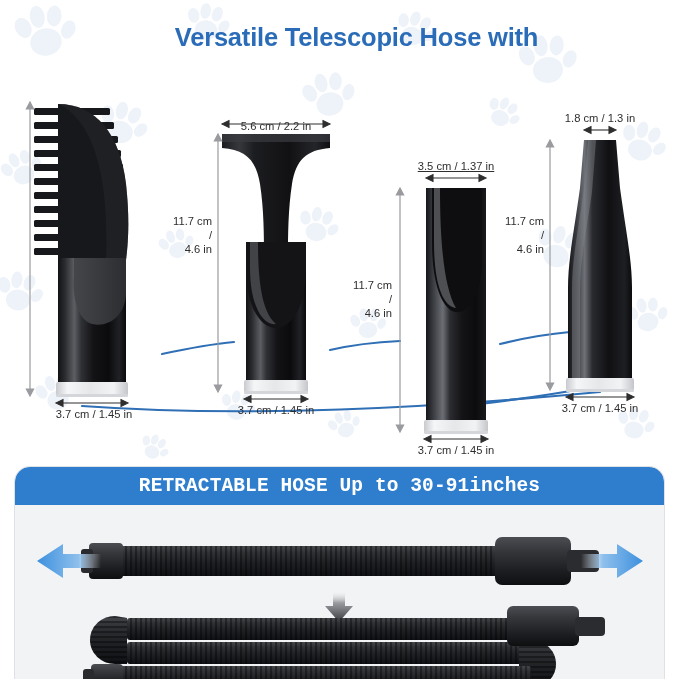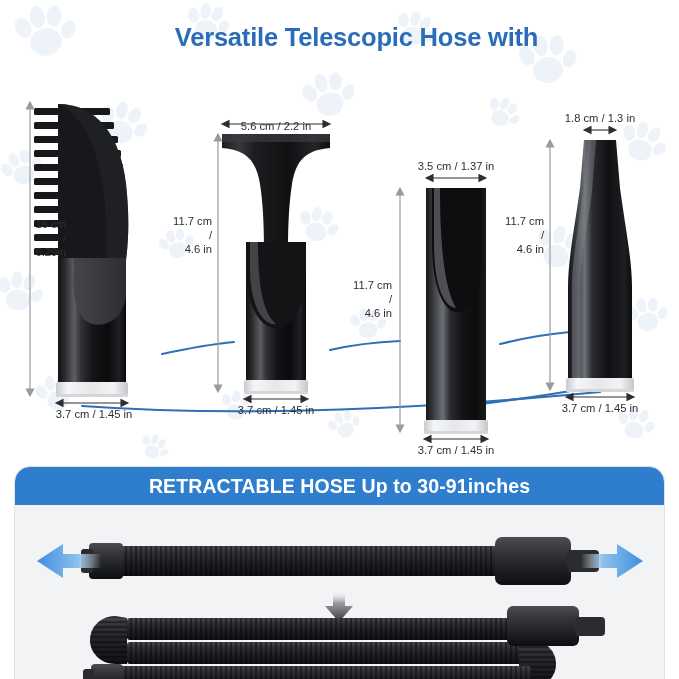--- a/index.html
+++ b/index.html
@@ -41,20 +41,21 @@
     border-radius:16px 16px 0 0;
     box-sizing:border-box;overflow:hidden;
   }
   .panel-banner{
     position:absolute;left:0;top:0;width:100%;height:38px;
     background:#2f7dcd;
     border-radius:14px 14px 0 0;
     color:#ffffff;font-size:19.5px;font-weight:bold;
     display:flex;align-items:center;justify-content:center;
     letter-spacing:0.1px;
+    font-family:Liberation Mono, monospace;
   }
   .panel-body{position:absolute;left:0;top:39px;width:100%;height:174px;background:#f2f3f4;}
 </style>
 </head>
 <body>
 
 <div id="stage">
 
   <svg class="paws" width="679" height="679" viewBox="0 0 679 679">
     <defs>
@@ -277,36 +278,31 @@
         <path d="M616,38 l-7,-3.4 v6.8 Z"></path>
       </g>
       <g stroke="#2e2e2e" stroke-width="1.1" fill="#2e2e2e">
         <line x1="570" y1="305" x2="630" y2="305"></line>
         <path d="M566,305 l7,-3.4 v6.8 Z"></path>
         <path d="M634,305 l-7,-3.4 v6.8 Z"></path>
       </g>
     </svg>
 
     
-    <div class="dim stack" style="left:6px;top:125px;width:60px;">
-      <div>16 cm</div>
-      <div>/</div>
-      <div>6.29in</div>
-    </div>
     <div class="dim center" style="left:26px;top:316px;width:136px;">3.7 cm / 1.45 in</div>
 
     <div class="dim center" style="left:216px;top:14px;width:120px;margin-top:14px;">5.6 cm / 2.2 in</div>
     <div class="dim stack" style="left:152px;top:122px;width:60px;">
       <div>11.7 cm</div>
       <div>/</div>
       <div>4.6 in</div>
     </div>
     <div class="dim center" style="left:212px;top:312px;width:128px;">3.7 cm / 1.45 in</div>
 
-    <div class="dim center" style="left:396px;top:68px;width:120px;">3.5 cm / 1.37 in</div>
+    <div class="dim center" style="left:396px;top:68px;width:120px;text-decoration:underline;">3.5 cm / 1.37 in</div>
     <div class="dim stack" style="left:332px;top:186px;width:60px;">
       <div>11.7 cm</div>
       <div>/</div>
       <div>4.6 in</div>
     </div>
     <div class="dim center" style="left:392px;top:352px;width:128px;">3.7 cm / 1.45 in</div>
 
     <div class="dim center" style="left:540px;top:20px;width:120px;">1.8 cm / 1.3 in</div>
     <div class="dim stack" style="left:484px;top:122px;width:60px;">
       <div>11.7 cm</div>

